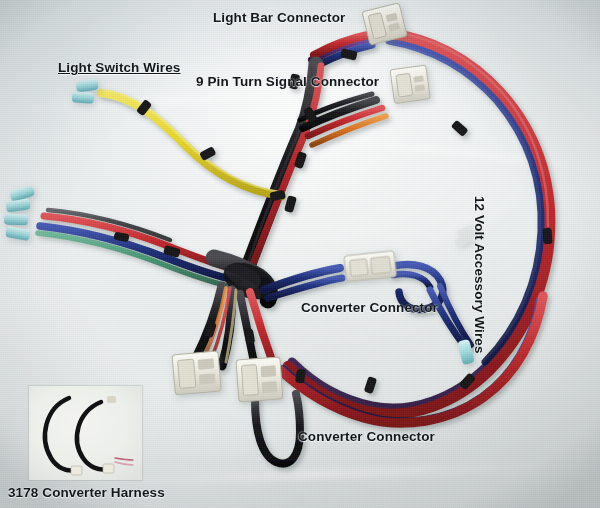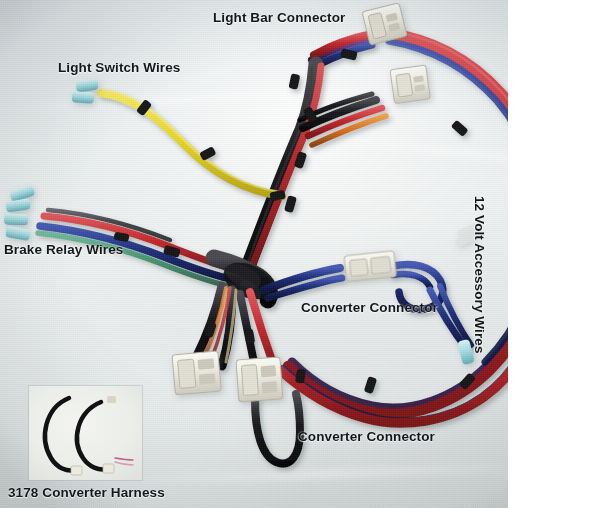--- a/index.html
+++ b/index.html
@@ -5,21 +5,21 @@
   * { box-sizing: border-box; }
   html, body {
     margin: 0; padding: 0;
     background: #ffffff;
   }
   body {
     font-family: "Liberation Sans", sans-serif;
   }
   #photo {
     position: relative;
-    width: 508px;
+    width: 600px;
     height: 508px;
     overflow: hidden;
     background: #e9edee;
   }
   
   .bg-base {
     position: absolute; inset: 0;
     background:
       radial-gradient(ellipse 330px 230px at 300px 120px, rgba(255,255,255,0.92) 0%, rgba(255,255,255,0.35) 45%, rgba(255,255,255,0) 78%),
       radial-gradient(ellipse 260px 180px at 120px 430px, rgba(238,242,243,0.8) 0%, rgba(230,235,237,0) 80%),
@@ -282,26 +282,26 @@
       <rect x="42" y="80" width="11" height="9" rx="1.5" fill="#ece9dd" stroke="#b7b4a6" stroke-width=".7"></rect>
       <rect x="74" y="78" width="11" height="9" rx="1.5" fill="#ece9dd" stroke="#b7b4a6" stroke-width=".7"></rect>
       <rect x="78" y="10" width="9" height="7" rx="1.5" fill="#d8d4c6"></rect>
       <path d="M86,76 C92,78 98,79 104,79" fill="none" stroke="#d99ab4" stroke-width="1.6" stroke-linecap="round"></path>
       <path d="M86,72 C92,73 98,74 104,74" fill="none" stroke="#c2627f" stroke-width="1.4" stroke-linecap="round"></path>
     </svg>
   </div>
 
   <div class="lbl" style="left:213px; top:11px;">Light Bar Connector</div>
 
-  <div class="lbl" style="left:58px; top:61px;">Light Switch Wires</div>
-
+  <div class="lbl" style="left:58px; top:61px;text-decoration:underline;">Light Switch Wires</div>
+
+  <div class="lbl" style="left:196px; top:75px;">9 Pin Turn Signal Connector</div>
 
   <div class="lbl vert" style="left:486px; top:196px;">12 Volt Accessory Wires</div>
 
-  <div class="lbl" style="left:4px; top:243px;">Brake Relay Wires</div>
 
   <div class="lbl" style="left:301px; top:301px;">Converter Connector</div>
 
 
   <div class="lbl" style="left:298px; top:430px;">Converter Connector</div>
 
   <div class="lbl" style="left:8px; top:486px;">3178 Converter Harness</div>
 
 </div>
 

